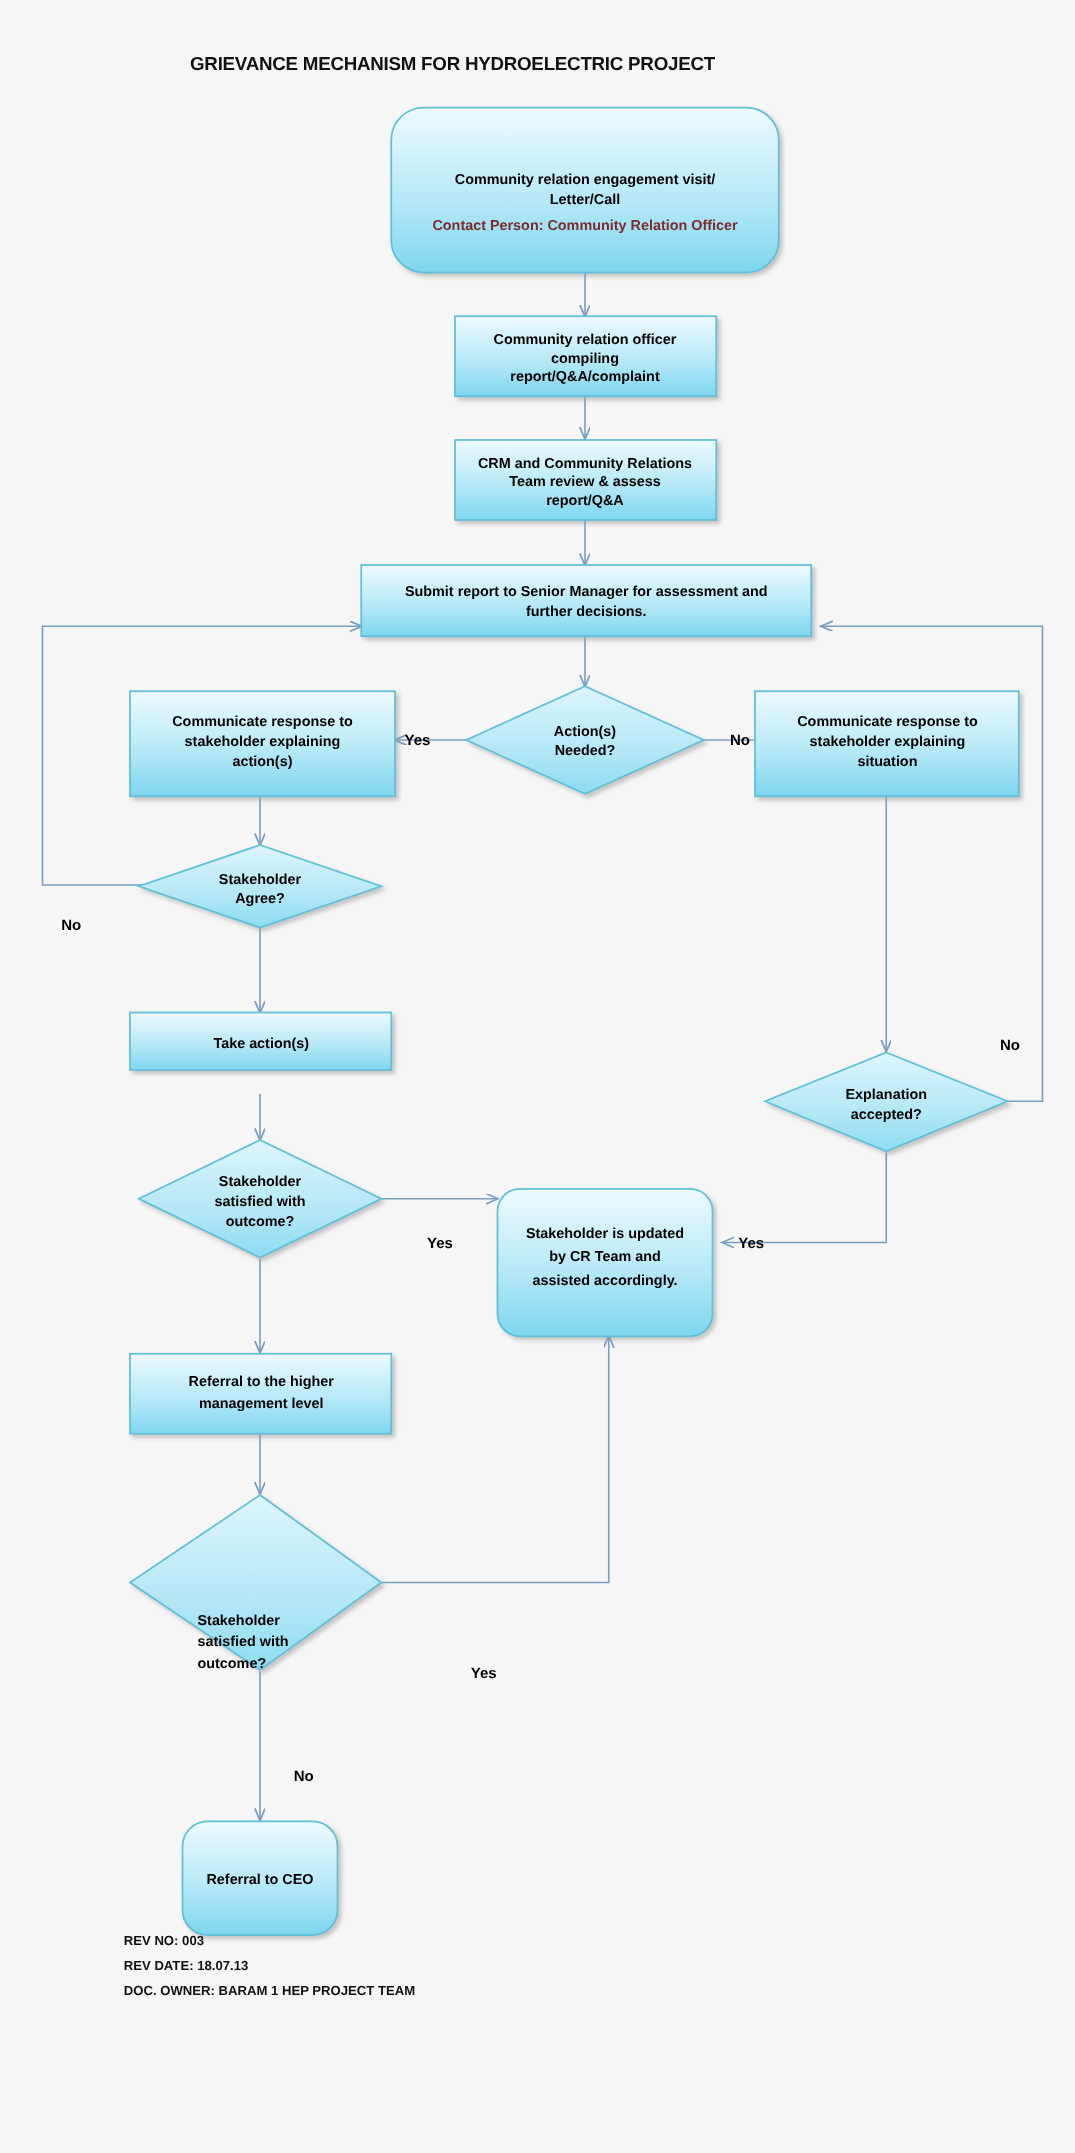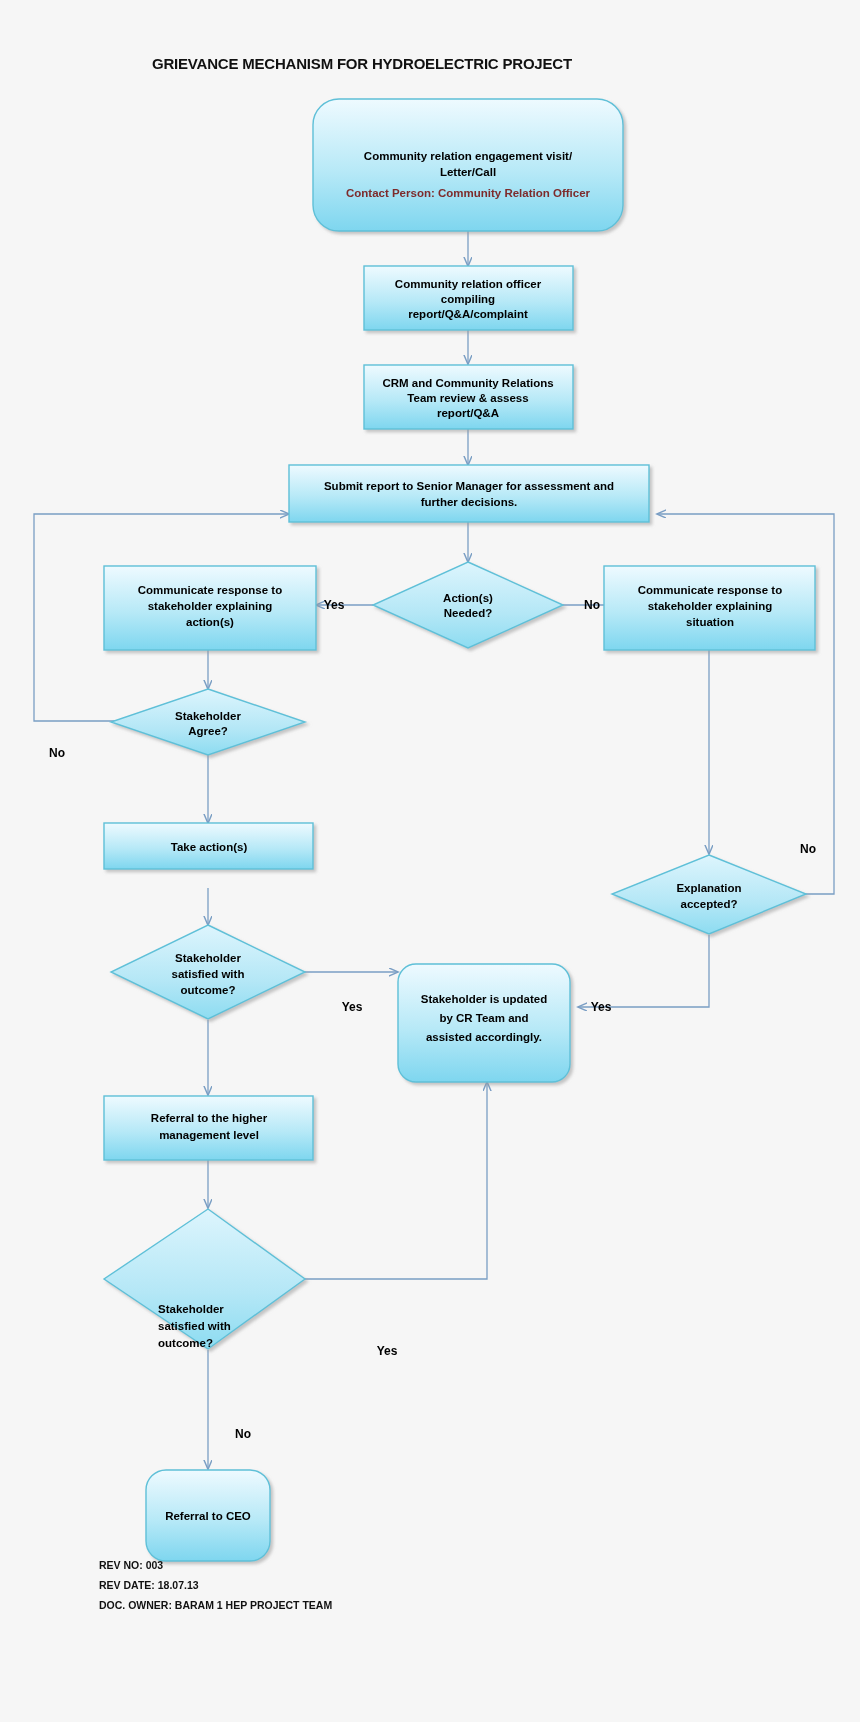--- a/index.html
+++ b/index.html
@@ -10,21 +10,21 @@
   }
   body {
     width: 860px;
     height: 1722px;
     font-family: "Liberation Sans", sans-serif;
     position: relative;
     overflow: hidden;
   }
   #chart-root {
     position: absolute;
-    top: 17px; left: 0;
+    top: 4px; left: 0;
     width: 860px;
     height: 1404px;
   }
   svg { display: block; }
 
   .node-text {
     font-family: "Liberation Sans", sans-serif;
     font-weight: bold;
     fill: #000000;
     font-size: 11.5px;

